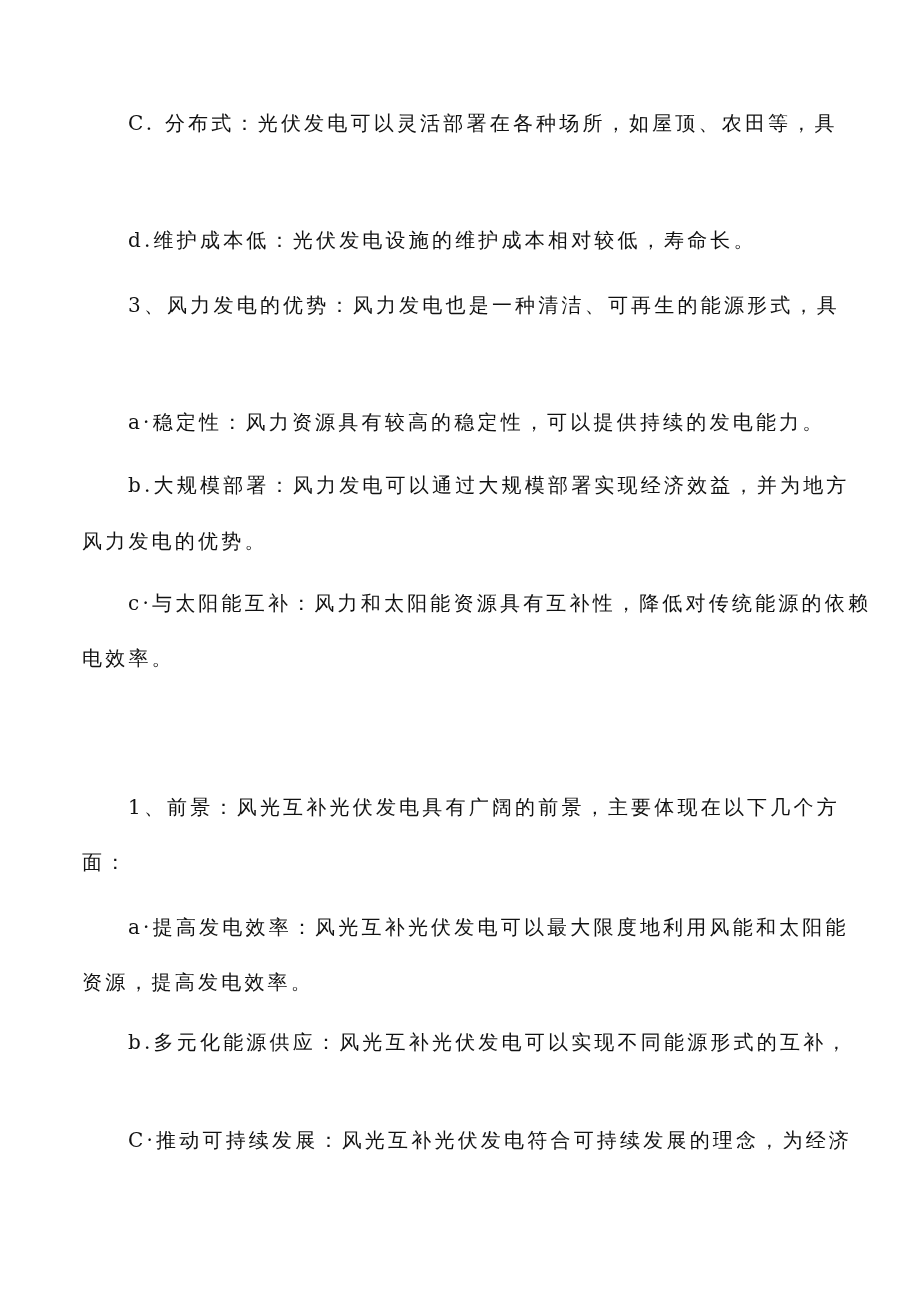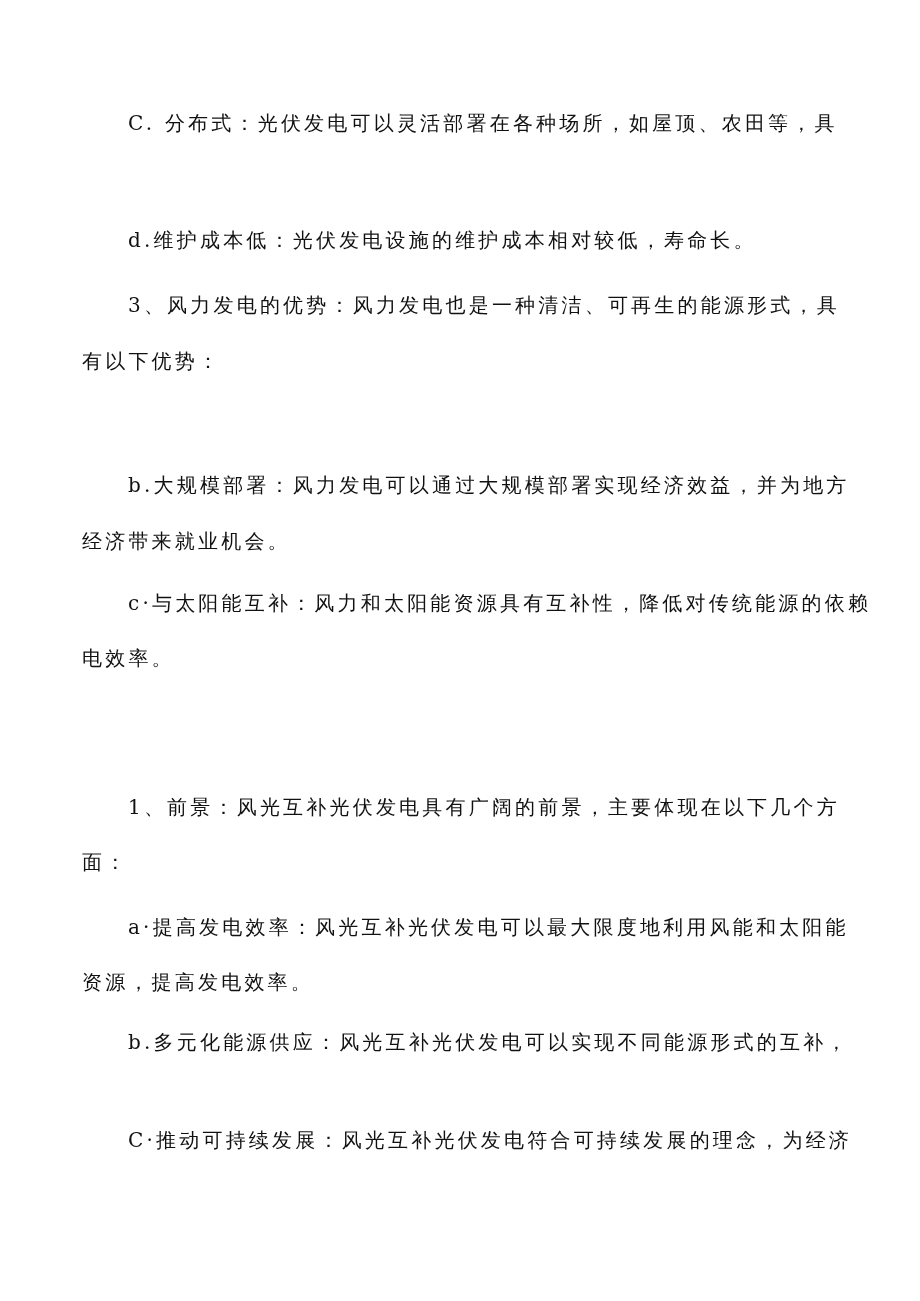--- a/index.html
+++ b/index.html
@@ -14,25 +14,25 @@
 </head>
 <body>
 
 <div class="page">
 
   <div class="line indent" style="top:109px">C. 分布式：光伏发电可以灵活部署在各种场所，如屋顶、农田等，具</div>
 
   <div class="line indent" style="top:226px">d.维护成本低：光伏发电设施的维护成本相对较低，寿命长。</div>
 
   <div class="line indent" style="top:291px">3、风力发电的优势：风力发电也是一种清洁、可再生的能源形式，具</div>
-  <div class="line" style="top:347px">有以下优势：</div>
 
+  <div class="line indent" style="top:408px">a·稳定性：风力资源具有较高的稳定性，可以提供持续的发电能力。</div>
 
   <div class="line indent" style="top:471px">b.大规模部署：风力发电可以通过大规模部署实现经济效益，并为地方</div>
-  <div class="line" style="top:527px">经济带来就业机会。</div>
+  <div class="line" style="top:527px">风力发电的优势。</div>
 
   <div class="line indent" style="top:589px">c·与太阳能互补：风力和太阳能资源具有互补性，降低对传统能源的依赖</div>
   <div class="line" style="top:644px">电效率。</div>
 
 
   <div class="line indent" style="top:793px">1、前景：风光互补光伏发电具有广阔的前景，主要体现在以下几个方</div>
   <div class="line" style="top:848px">面：</div>
 
   <div class="line indent" style="top:913px">a·提高发电效率：风光互补光伏发电可以最大限度地利用风能和太阳能</div>
   <div class="line" style="top:968px">资源，提高发电效率。</div>

